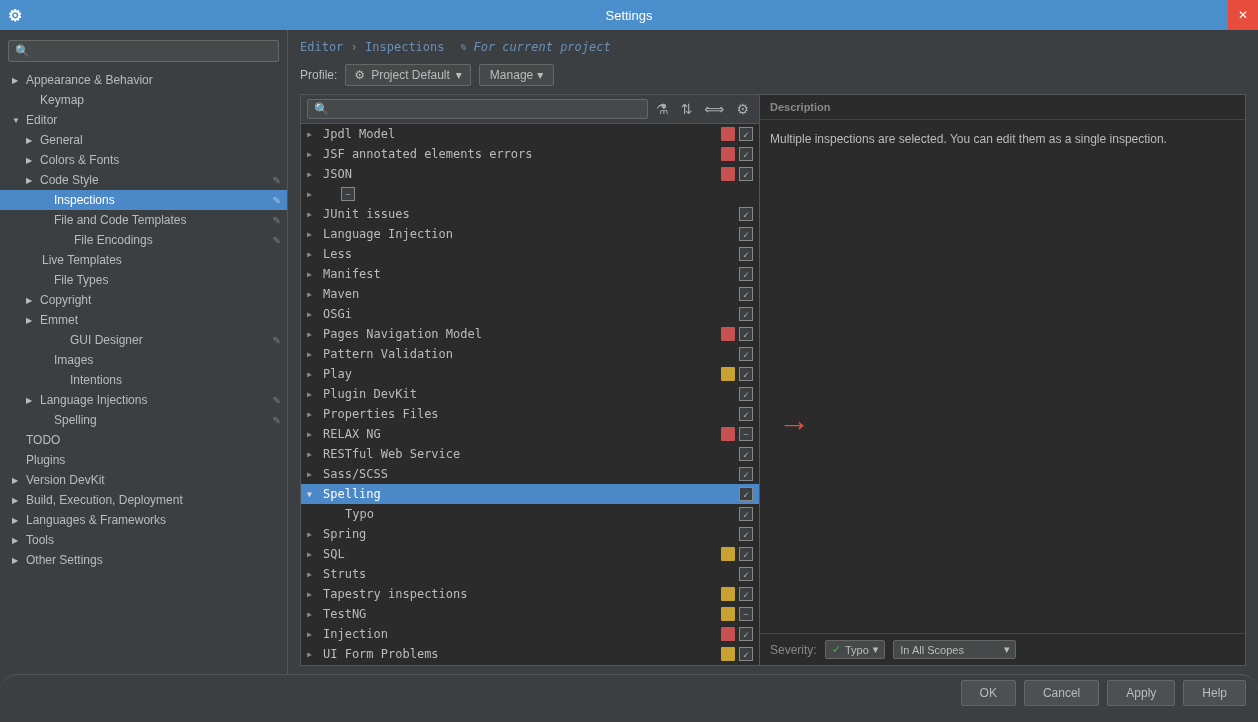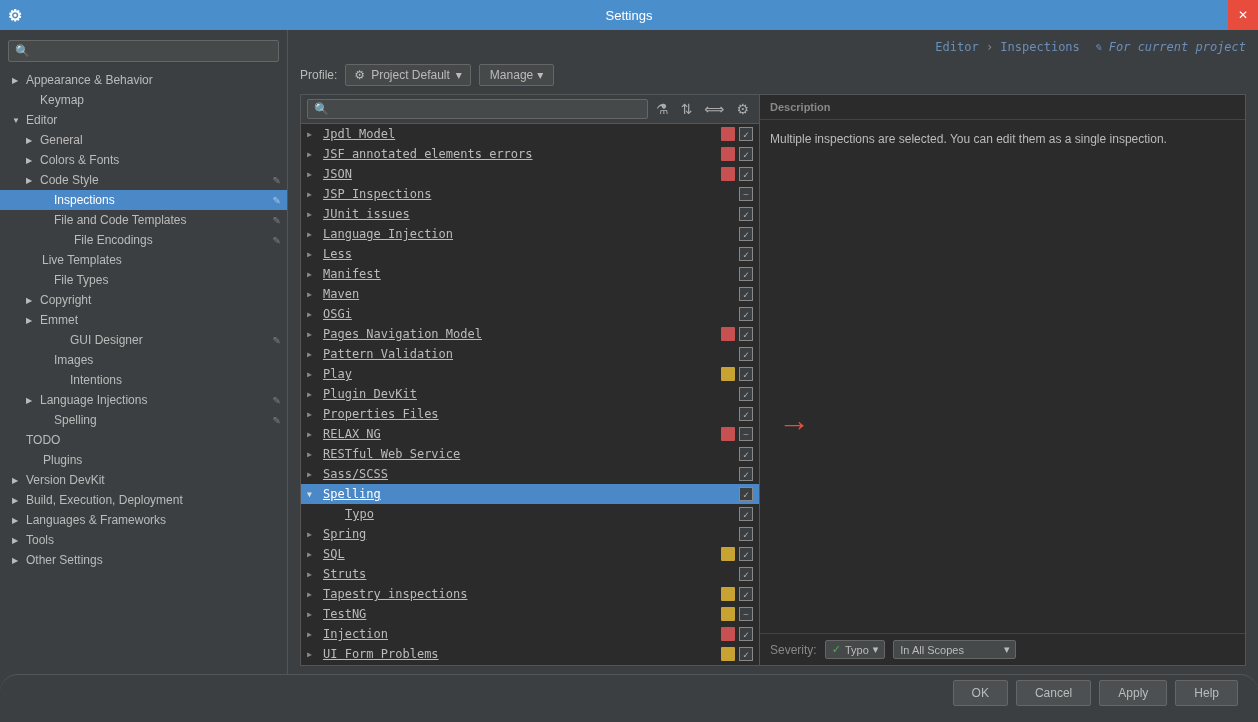--- a/index.html
+++ b/index.html
@@ -56,21 +56,21 @@
     }
 
     
     #bottombar {
       height: 36px;
       background: #3c3f41;
       border-top: 1px solid #555;
       display: flex;
       align-items: center;
       justify-content: flex-end;
-      padding-right: 20px;
+      padding-right: 12px;
       gap: 8px;
       border-radius: 22px;
     }
     .bottom-btn {
       padding: 5px 18px;
       background: #4c5052;
       border: 1px solid #666;
       color: #bbbbbb;
       cursor: pointer;
       font-size: 12px;
@@ -131,21 +131,20 @@
       background: #3c3f41;
       overflow: hidden;
     }
 
     
     #breadcrumb {
       padding: 10px 12px 6px 12px;
       font-size: 12px;
       color: #888;
       font-family: monospace;
-      text-align: right;
     }
     #breadcrumb .crumb-link { color: #6a8fb8; }
     #breadcrumb .project-note { color: #6a8fb8; font-style: italic; }
 
     
     #profile-bar {
       padding: 4px 12px 8px 12px;
       display: flex;
       align-items: center;
       gap: 8px;
@@ -238,21 +237,21 @@
       min-height: 20px;
     }
     .insp-row.selected { background: #4a88c7; color: #fff; }
     .insp-row .expand-arrow {
       width: 12px;
       font-size: 8px;
       color: #888;
       flex-shrink: 0;
     }
     .insp-row.selected .expand-arrow { color: #ddd; }
-    .insp-row .label { flex: 1; text-decoration: underline; }
+    .insp-row .label { flex: 1; }
     .color-dot {
       width: 14px;
       height: 14px;
       border-radius: 1px;
       flex-shrink: 0;
     }
     .check-box {
       width: 14px;
       height: 14px;
       border: 1px solid #888;
@@ -420,21 +419,21 @@
         </div>
         <div class="sidebar-item" style="padding-left: 40px;">
           <span class="arrow"></span>
           <span>Spelling</span>
           <span class="edit-icon">✎</span>
         </div>
         <div class="sidebar-item" style=" text-align: center;">
           <span class="arrow"></span>
           <span>TODO</span>
         </div>
-        <div class="sidebar-item" style="padding-left: 29px;">
+        <div class="sidebar-item" style="padding-left: 12px;">
           <span class="arrow"></span>
           <span>Plugins</span>
         </div>
         <div class="sidebar-item" style="padding-left: 12px;">
           <span class="arrow">▶</span>
           <span>Version DevKit</span>
         </div>
         <div class="sidebar-item" style="padding-left: 12px;">
           <span class="arrow">▶</span>
           <span>Build, Execution, Deployment</span>
@@ -499,21 +498,20 @@
               <span class="check-box checked"></span>
             </div>
             <div class="insp-row">
               <span class="expand-arrow">▶</span>
               <span class="label">JSON</span>
               <span class="color-dot" style="background:#c75050;"></span>
               <span class="check-box checked"></span>
             </div>
             <div class="insp-row">
               <span class="expand-arrow">▶</span>
-              <span class="label">JSP Inspections</span>
               <span style="width:14px;flex-shrink:0;"></span>
               <span class="check-box dash"></span>
             </div>
             <div class="insp-row">
               <span class="expand-arrow">▶</span>
               <span class="label">JUnit issues</span>
               <span style="width:14px;flex-shrink:0;"></span>
               <span class="check-box checked"></span>
             </div>
             <div class="insp-row">

